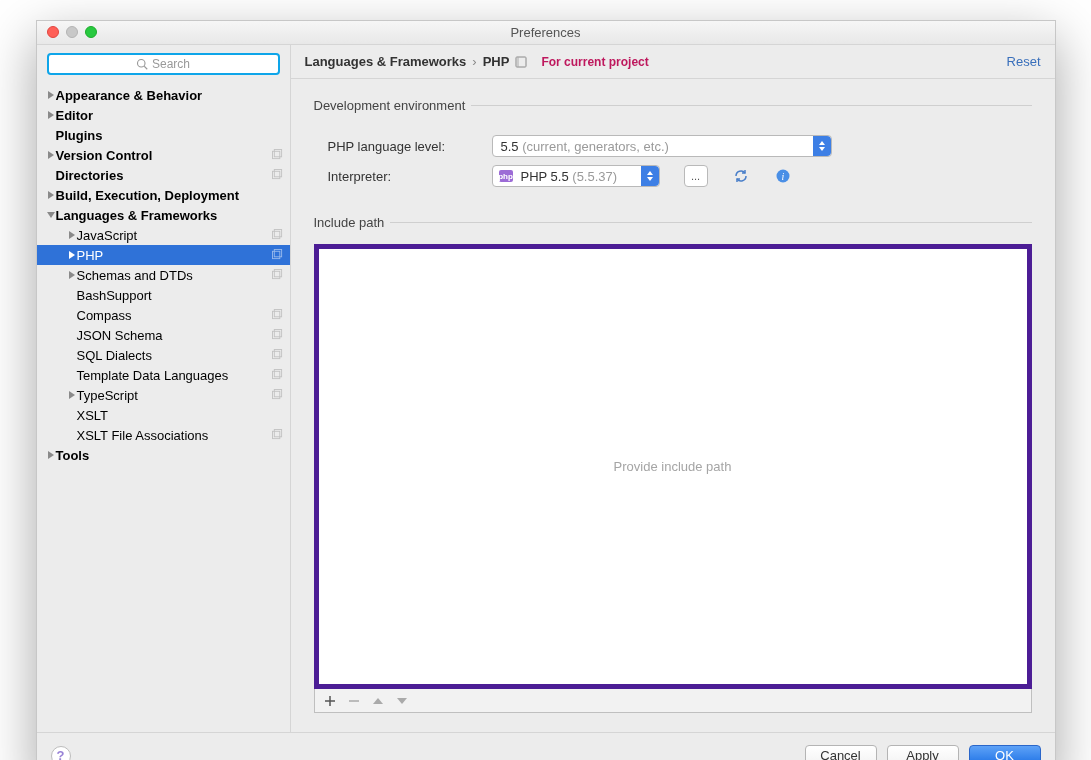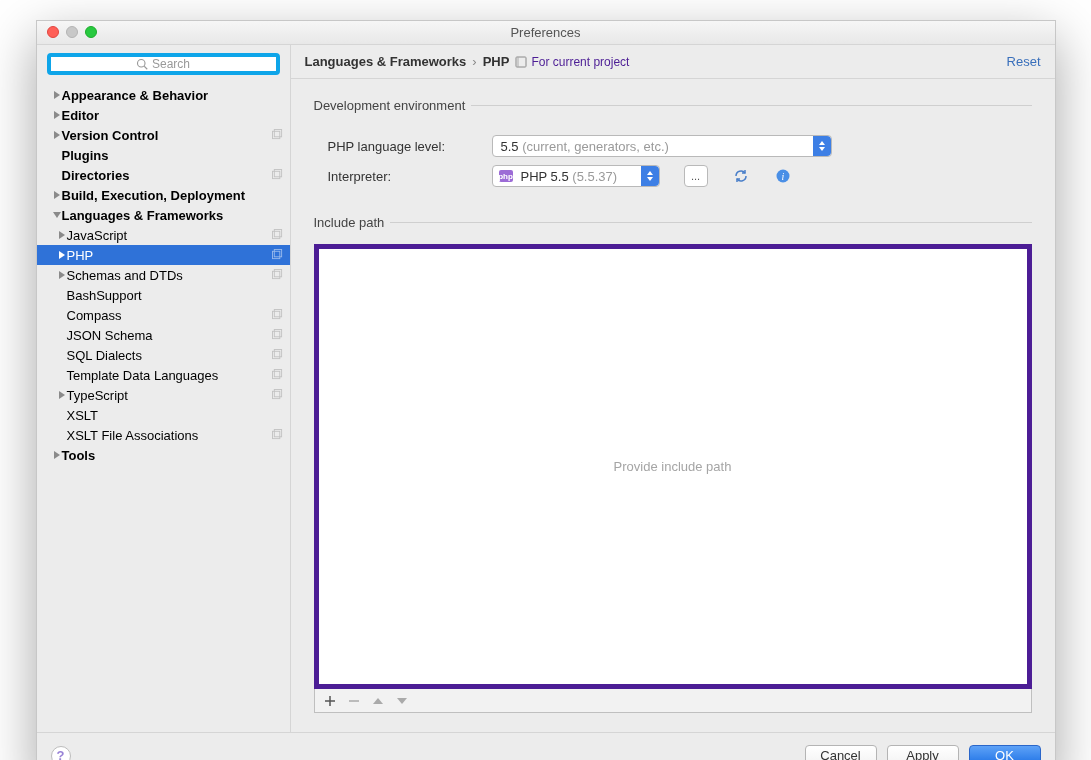--- a/index.html
+++ b/index.html
@@ -48,50 +48,50 @@
 .titlebar-title{color:#555;font-size:13px;}
 .body {flex:1;display:flex;min-height:0;}
 .sidebar {
   width: 254px;
   background: #ececec;
   border-right: 1px solid #d5d5d5;
   display:flex;flex-direction:column;
 }
 .search-wrap{padding:8px 10px;}
 .search{
-  width:100%;height:22px;border-radius:4px;border:4px solid #0ea5e9;
+  width:100%;height:22px;border-radius:4px;border:2px solid #0ea5e9;
   background:#fff;display:flex;align-items:center;justify-content:center;gap:4px;
   color:#999;font-size:12px;
 }
 .tree {flex:1;overflow:auto;padding-top:2px;}
 .tree-row{
   height:20px;display:flex;align-items:center;position:relative;
   padding-right:6px;cursor:default;
 }
 .tree-row .arrow{
   width:10px;height:10px;flex-shrink:0;color:#8a8a8a;
   display:flex;align-items:center;justify-content:center;
 }
 .tree-row .label{flex:1;white-space:nowrap;}
 .tree-row .badge{
   width:12px;height:12px;opacity:.5;
 }
 .tree-row.bold .label{font-weight:600;}
 .tree-row.sel{background:#2f72d8;color:#fff;}
 .tree-row.sel .arrow{color:#fff;}
-.d0{padding-left:15px}
-.d1{padding-left:20px}
+.d0{padding-left:9px}
+.d1{padding-left:30px}
 .main{flex:1;display:flex;flex-direction:column;background:#ececec;}
 .crumb{
   height:34px;display:flex;align-items:center;padding:0 14px;
   border-bottom:1px solid #d5d5d5;gap:6px;
 }
 .crumb .path{font-weight:600;color:#333;}
 .crumb .sep{color:#888;}
-.crumb .proj{color:#4c1d95;font-weight:normal;font-size:12px;display:flex;align-items:center;gap:4px;}
+.crumb .proj{color:#be185d;font-weight:bold;font-size:12px;display:flex;align-items:center;gap:14px;}
 .crumb .reset{margin-left:auto;color:#396fbb;font-weight:normal;cursor:pointer;}
 .content{flex:1;padding:14px 18px 4px;display:flex;flex-direction:column;min-height:0;}
 fieldset.group{
   border:none;border-top:1px solid #cfcfcf;padding:14px 0 10px;margin:5px;
 }
 fieldset.group legend{color:#444;font-size:13px;padding-right:6px;}
 .form-row{display:flex;align-items:center;margin:8px 0 8px 14px;gap:24px;}
 .form-row .flabel{width:140px;color:#333;}
 .select{
   height:22px;border:1px solid #b9b9b9;border-radius:4px;background:#fff;
@@ -186,36 +186,36 @@
           </div>
           <div class="tree-row d0 bold">
             <span class="arrow">
               <svg width="8" height="8" viewBox="0 0 8 8">
                 <path d="M1 0L7 4L1 8Z" fill="#8a8a8a"></path>
               </svg>
             </span>
             <span class="label">Editor</span>
           </div>
           <div class="tree-row d0 bold">
+            <span class="arrow"></span>
+            <span class="label">Plugins</span>
+          </div>
+          <div class="tree-row d0 bold">
             <span class="arrow">
               <svg width="8" height="8" viewBox="0 0 8 8">
                 <path d="M1 0L7 4L1 8Z" fill="#8a8a8a"></path>
               </svg>
             </span>
             <span class="label">Version Control</span>
             <span class="badge">
               <svg width="11" height="11" viewBox="0 0 12 12">
                 <rect x="2.5" y="0.5" width="8" height="8" fill="none" stroke="#999"></rect>
                 <rect x="0.5" y="2.5" width="8" height="8" fill="none" stroke="#999"></rect>
               </svg>
             </span>
-          </div>
-          <div class="tree-row d0 bold">
-            <span class="arrow"></span>
-            <span class="label">Plugins</span>
           </div>
           <div class="tree-row d0 bold">
             <span class="arrow"></span>
             <span class="label">Directories</span>
             <span class="badge">
               <svg width="11" height="11" viewBox="0 0 12 12">
                 <rect x="2.5" y="0.5" width="8" height="8" fill="none" stroke="#999"></rect>
                 <rect x="0.5" y="2.5" width="8" height="8" fill="none" stroke="#999"></rect>
               </svg>
             </span>

